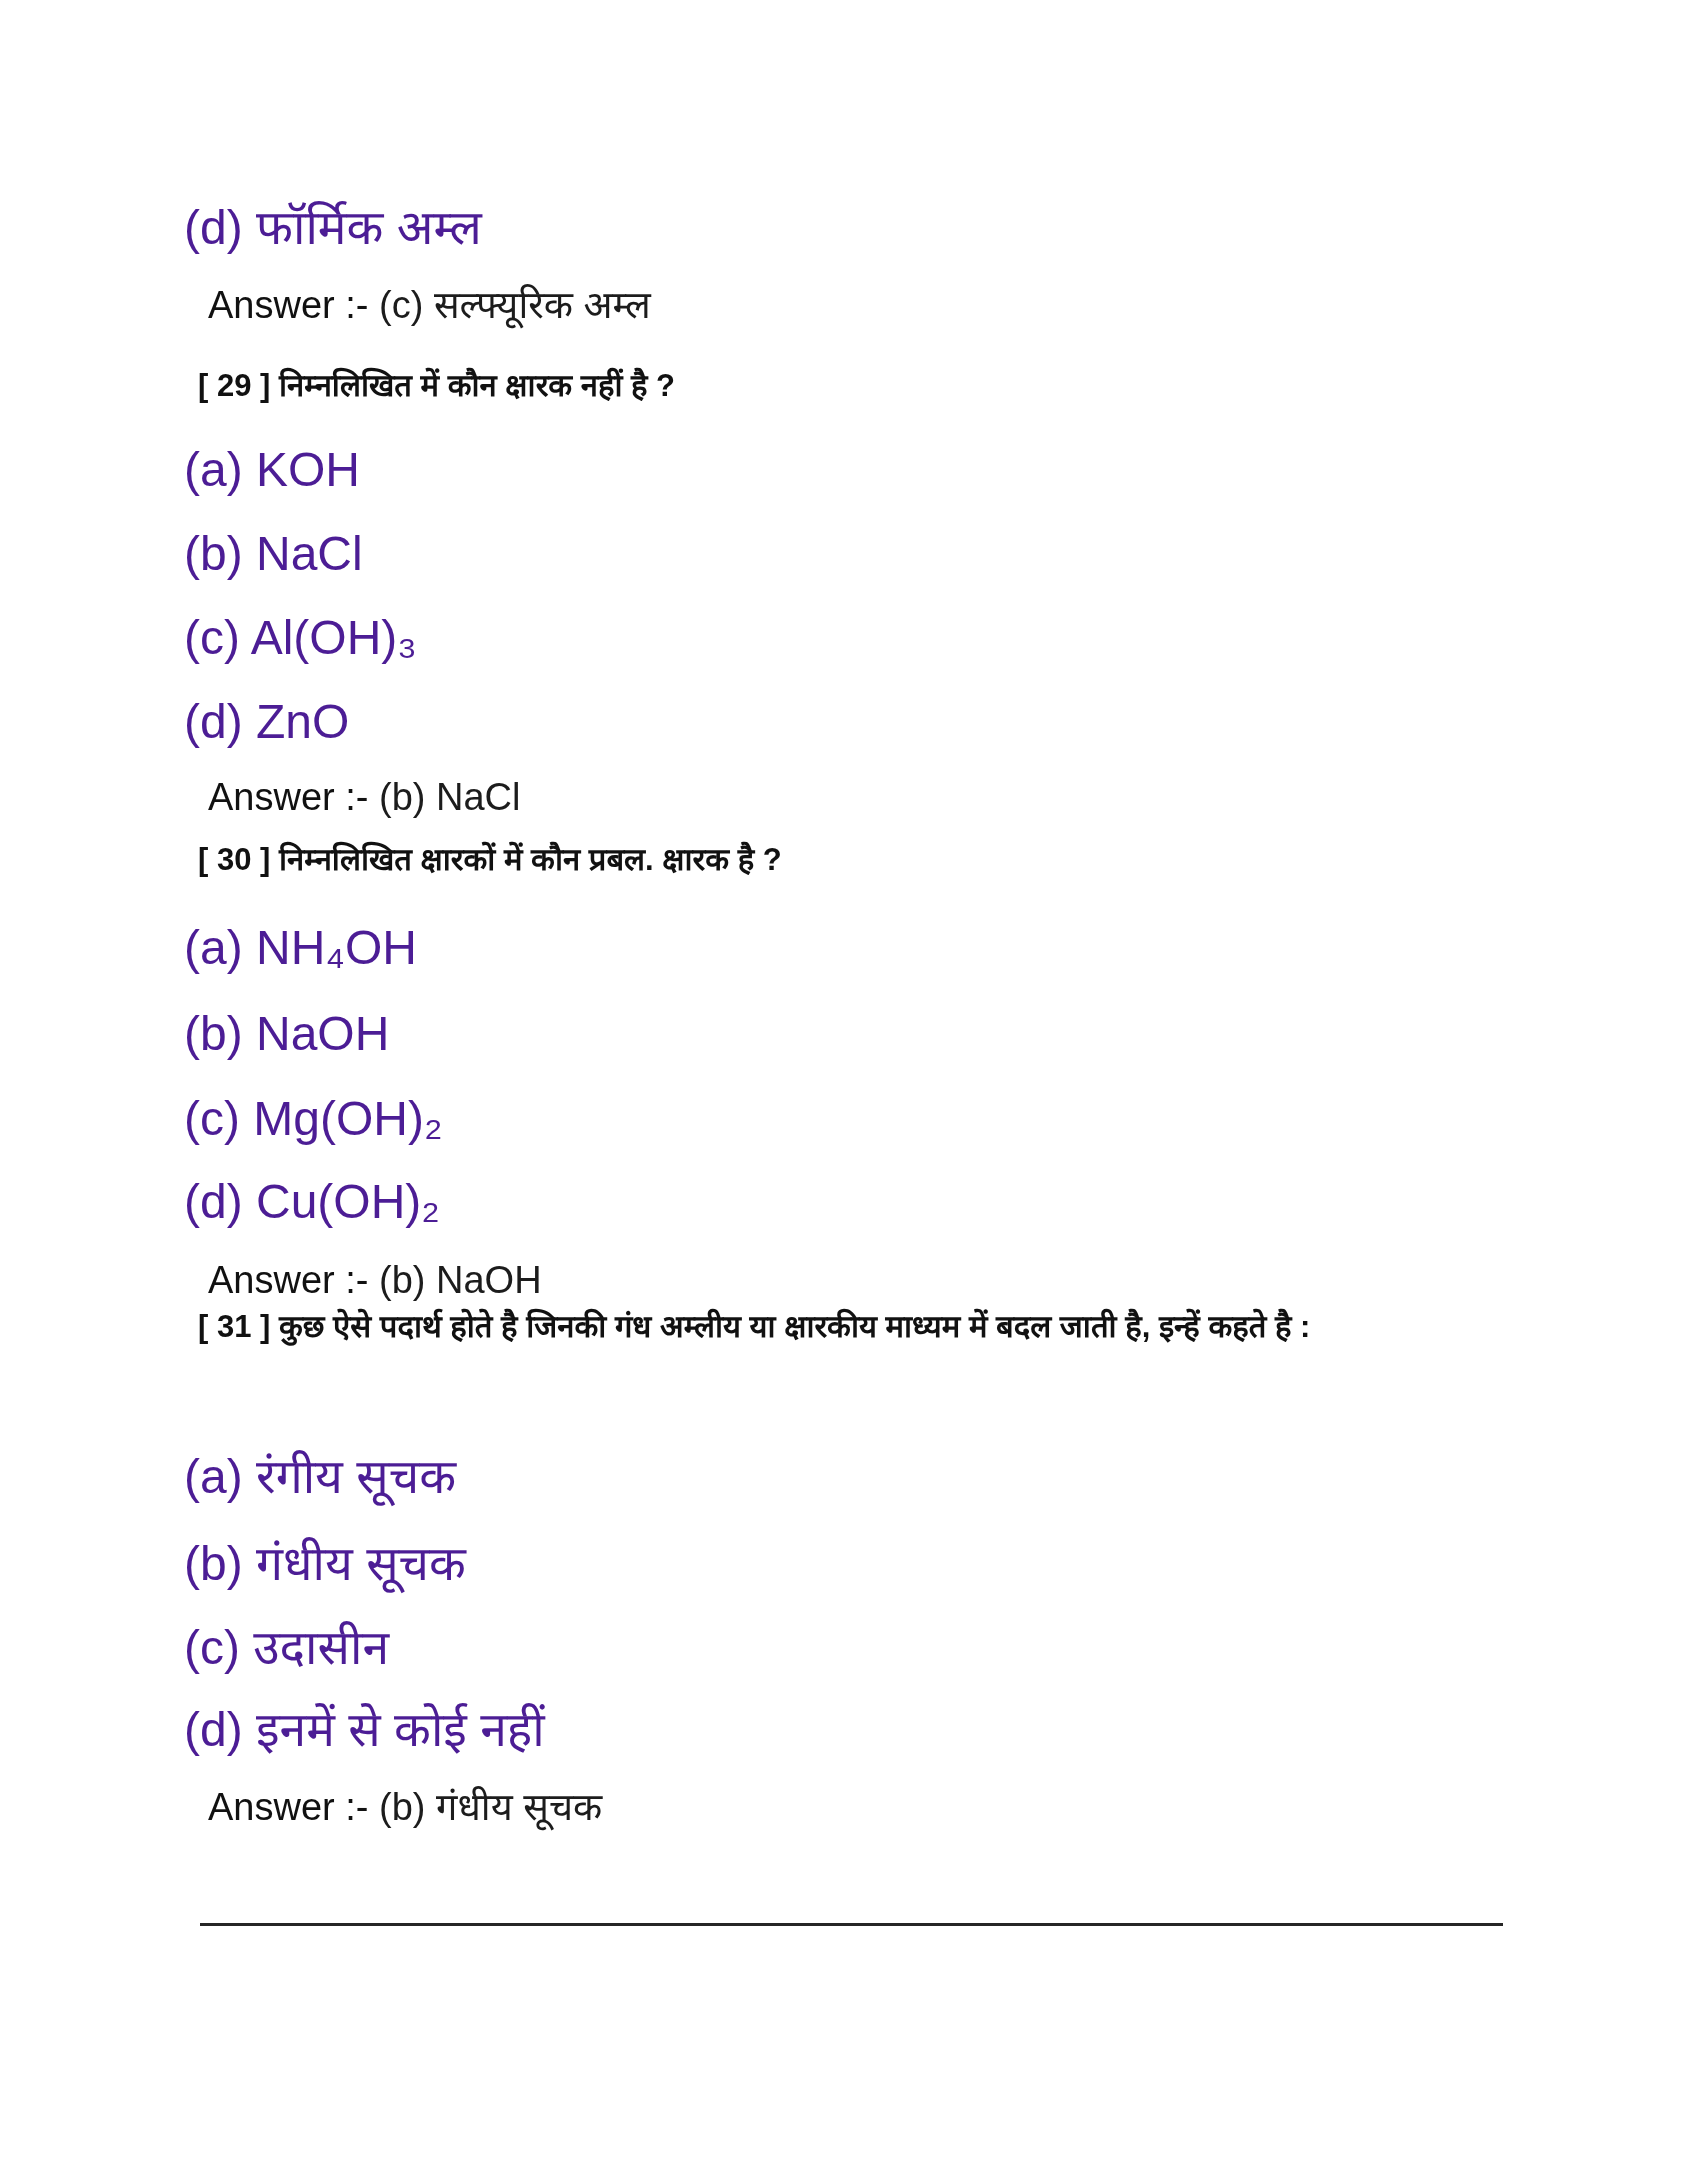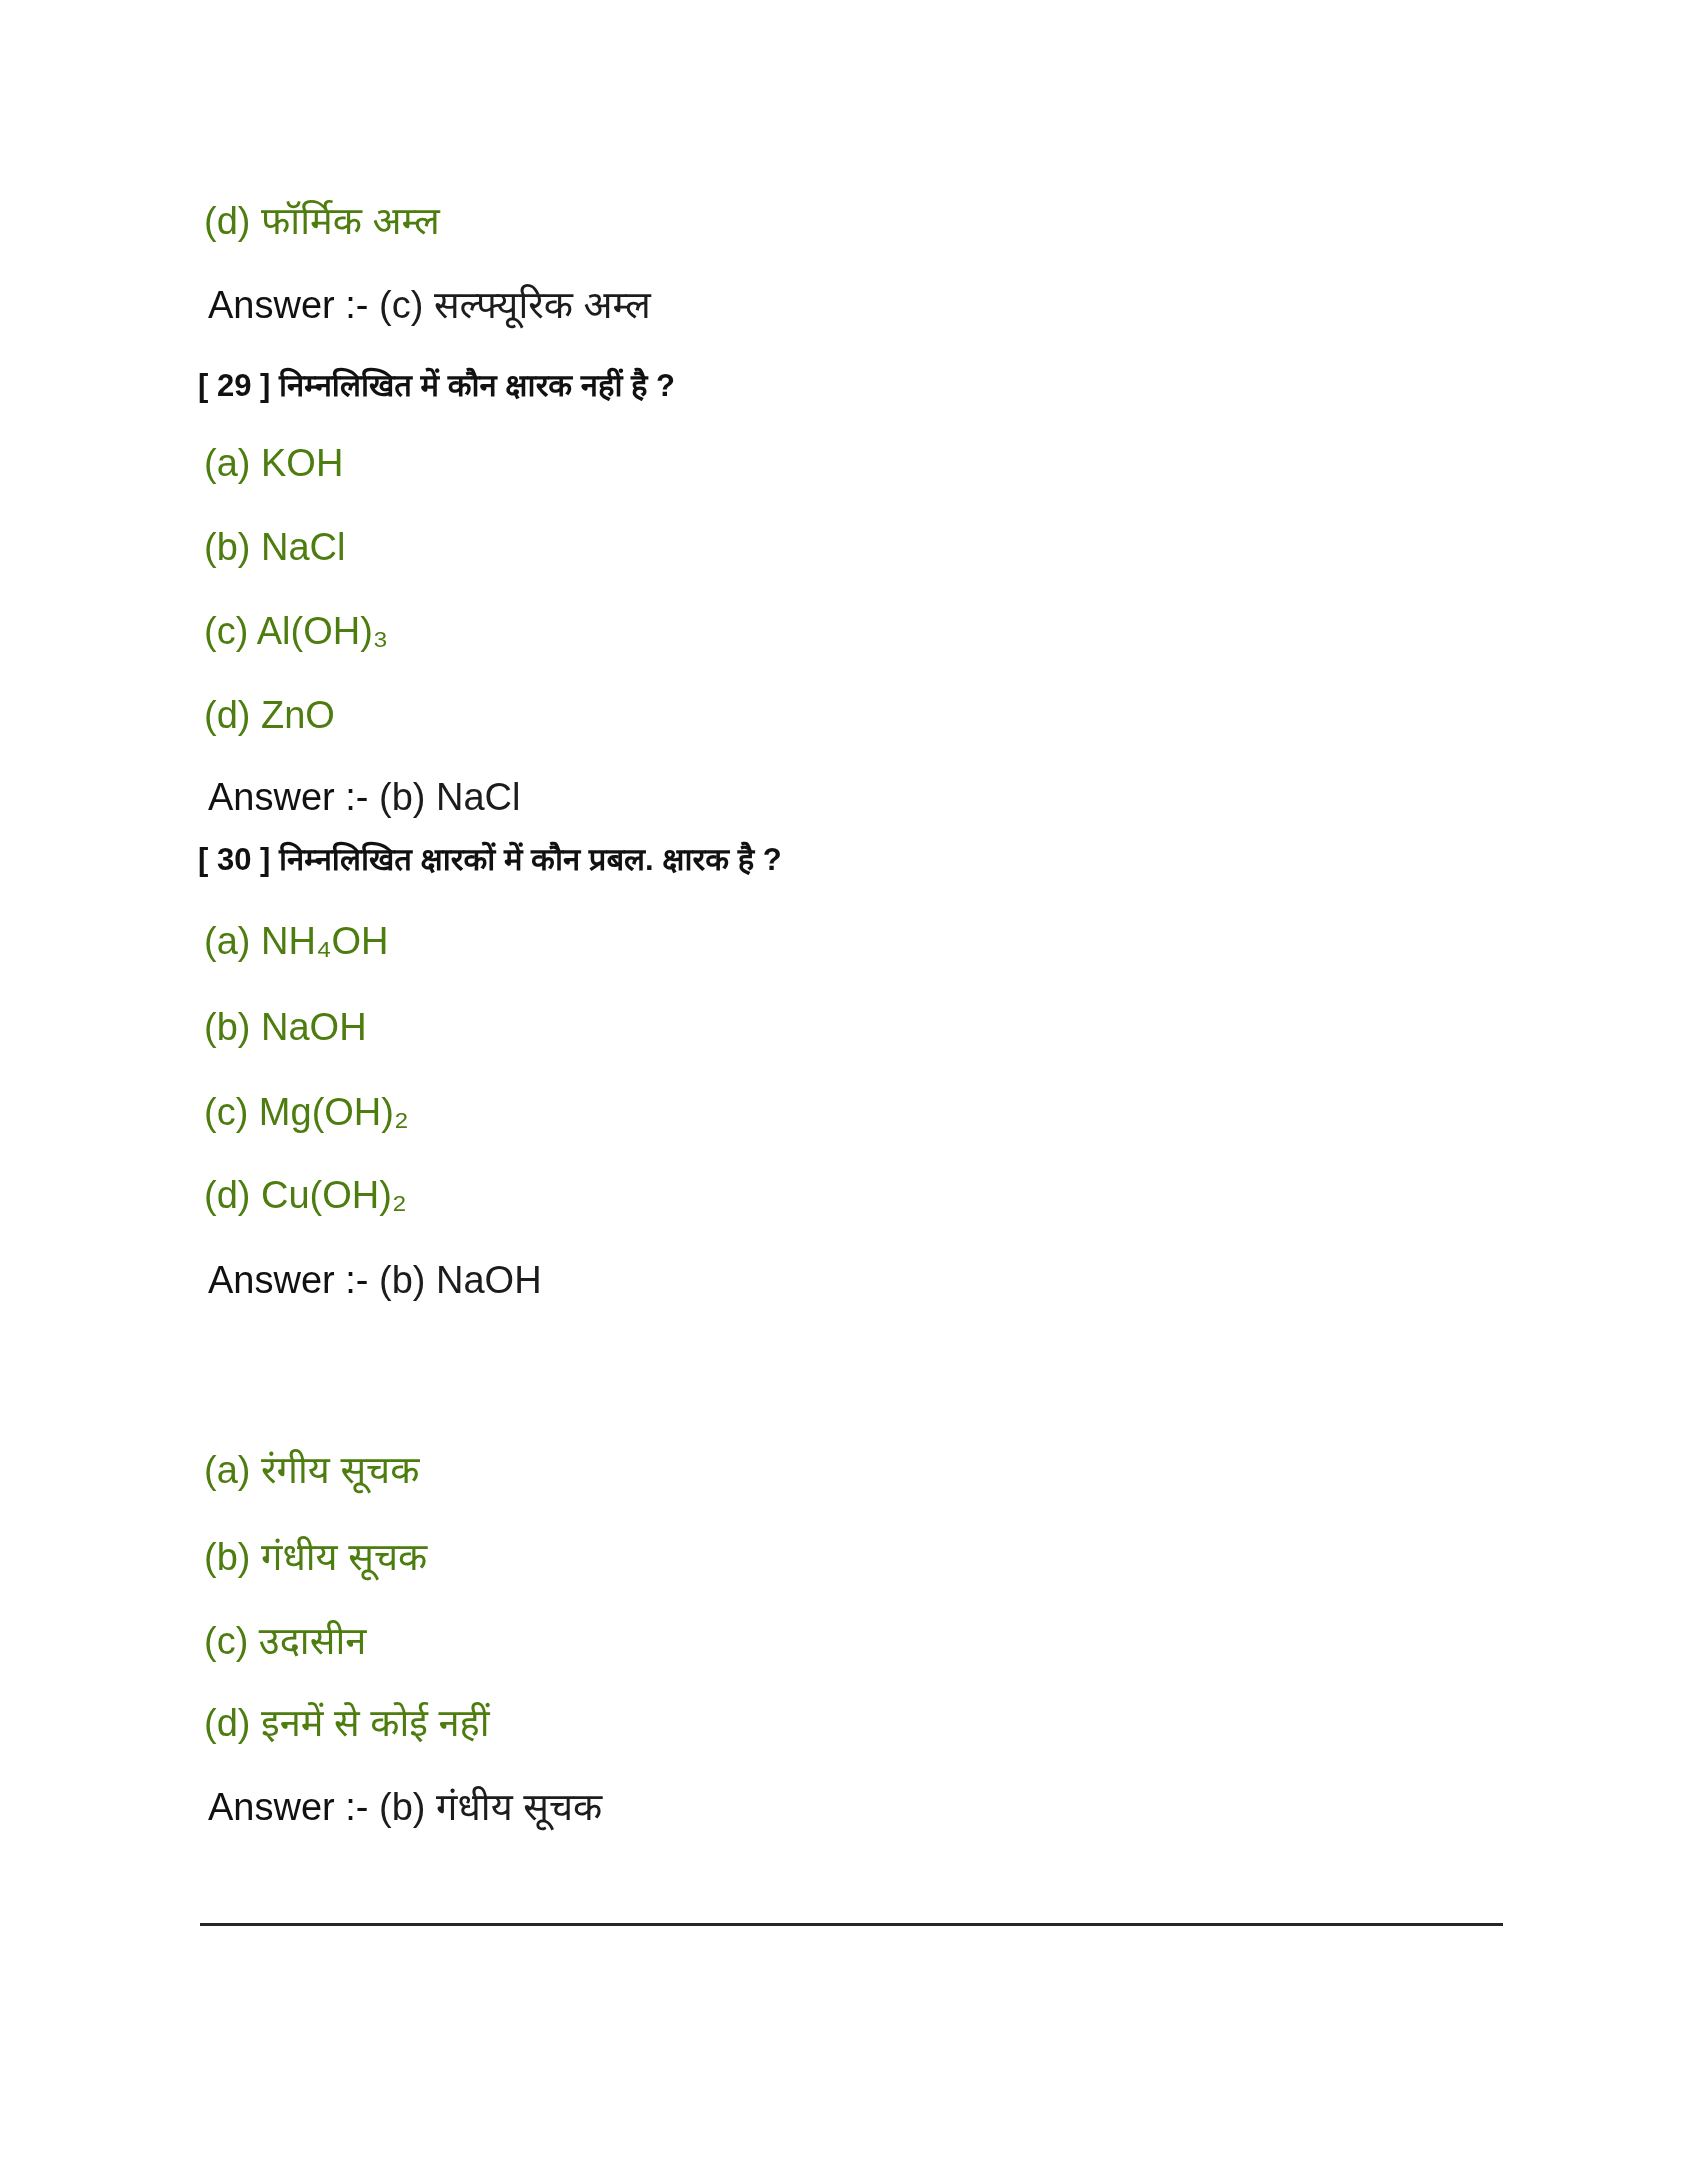--- a/index.html
+++ b/index.html
@@ -7,25 +7,25 @@
     position: relative;
     width: 1683px;
     height: 2178px;
     background: #ffffff;
     font-family: "Liberation Sans", "DejaVu Sans", sans-serif;
     color: #1c1c1c;
     overflow: hidden;
   }
   .line {
     position: absolute;
-    left: 204px;
-    font-size: 38px;
+    left: 184px;
+    font-size: 48px;
     line-height: 1.25;
     white-space: nowrap;
-    color: #4d7c0f;
+    color: #4c1d95;
   }
   .qheading {
     position: absolute;
     left: 198px;
     width: 1277px;
     font-size: 31px;
     font-weight: bold;
     line-height: 1.3;
     white-space: normal;
     color: #111111;
@@ -77,20 +77,21 @@
   <div class="line" style="top:918px">(a) NH₄OH</div>
   <div class="line" style="top:1004px">(b) NaOH</div>
   <div class="line" style="top:1089px">(c) Mg(OH)₂</div>
   <div class="line" style="top:1172px">(d) Cu(OH)₂</div>
 
   <div class="answer" style="top:1257px">
     <span class="label">Answer :-</span>
     <span class="value">(b) NaOH</span>
   </div>
 
+  <div class="qheading" style="top:1307px">[ 31 ] कुछ ऐसे पदार्थ होते है जिनकी गंध अम्लीय या क्षारकीय माध्यम में बदल जाती है, इन्हें कहते है :</div>
 
   <div class="line" style="top:1447px">(a) रंगीय सूचक</div>
   <div class="line" style="top:1534px">(b) गंधीय सूचक</div>
   <div class="line" style="top:1618px">(c) उदासीन</div>
   <div class="line" style="top:1700px">(d) इनमें से कोई नहीं</div>
 
   <div class="answer" style="top:1784px">
     <span class="label">Answer :-</span>
     <span class="value">(b) गंधीय सूचक</span>
   </div>

